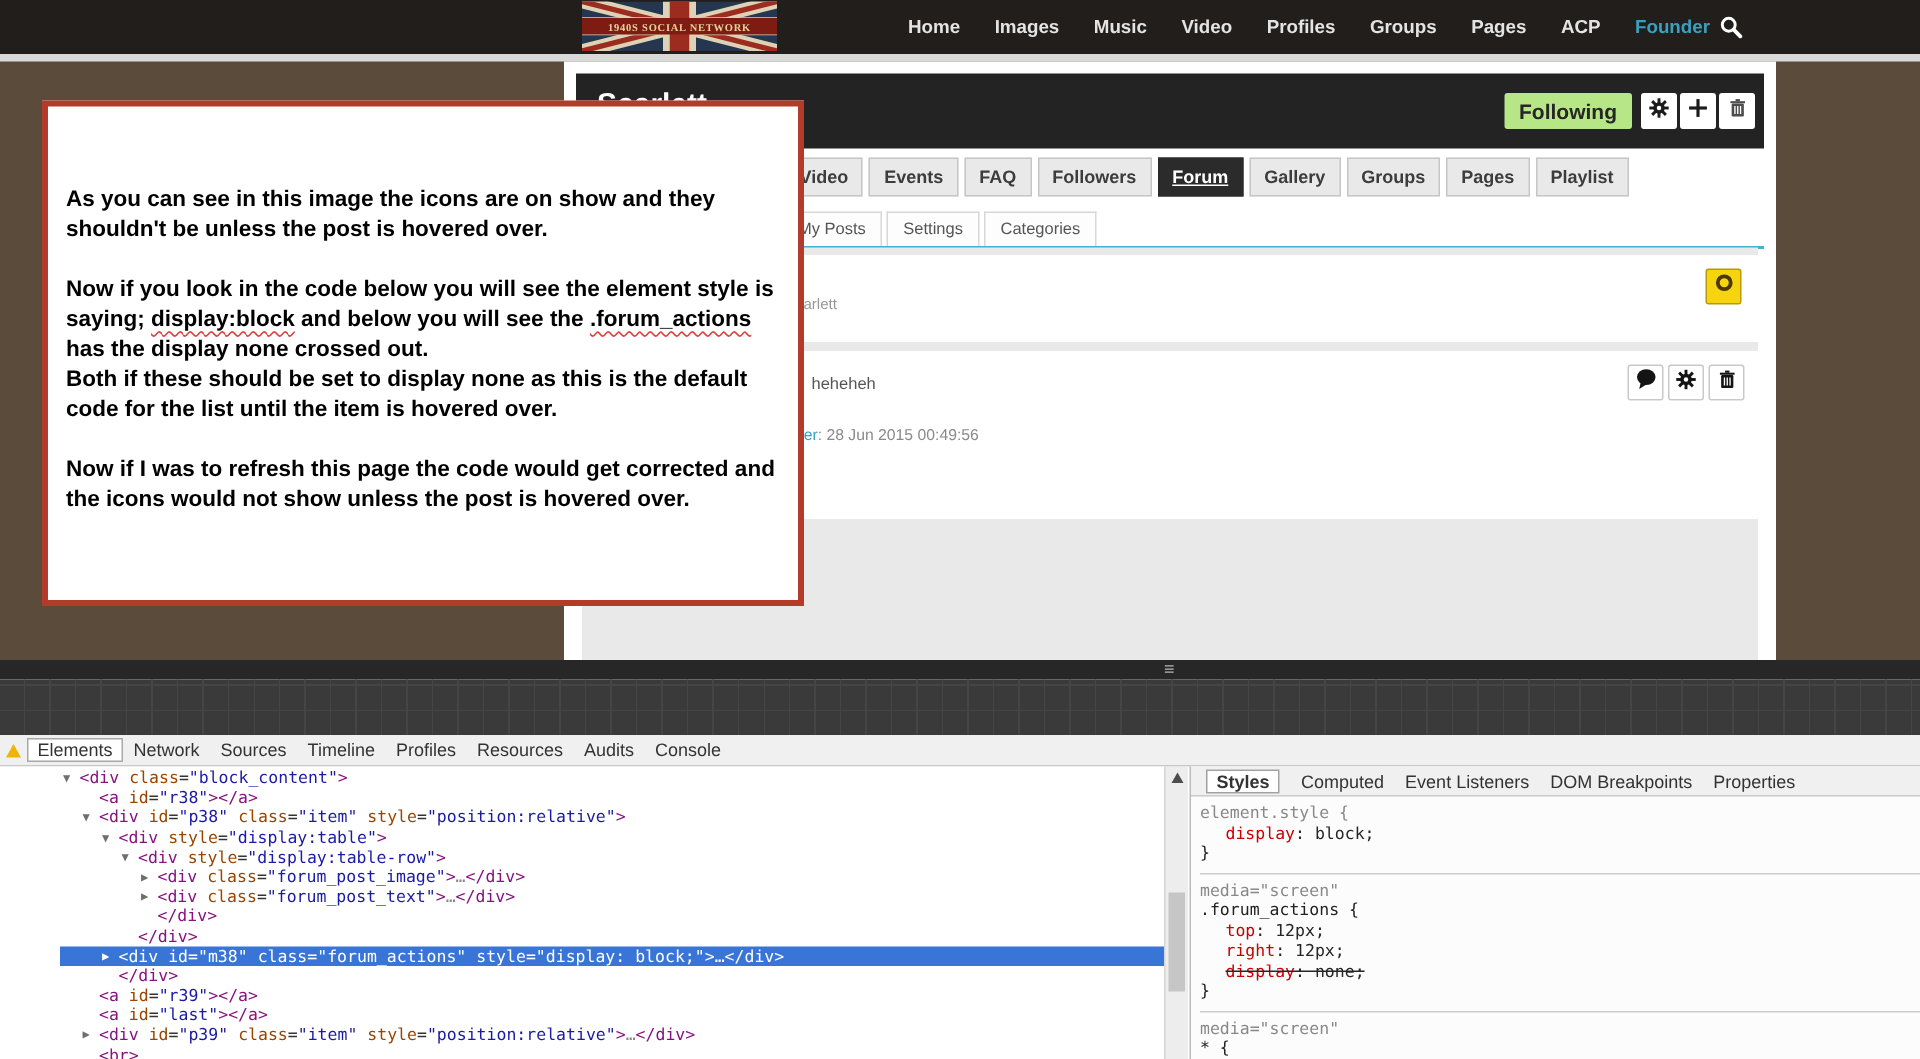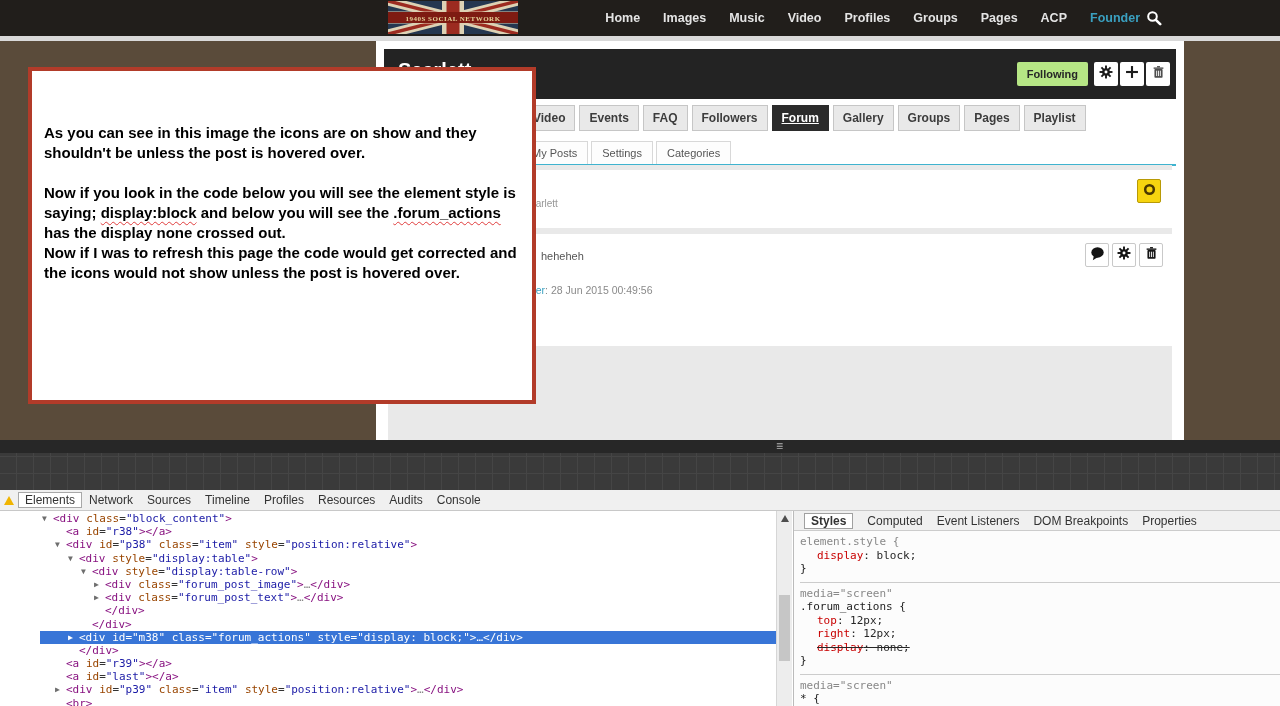--- a/index.html
+++ b/index.html
@@ -15,21 +15,21 @@
   .search-btn{position:absolute;right:118px;top:10px;width:16px;height:16px;}
 
   
   .site{position:absolute;left:0;top:36px;width:1280px;height:404px;background:#5a4b3a;overflow:hidden;}
   .site-strip{position:absolute;left:0;top:0;width:100%;height:5px;background:#d9d9d9;}
   .page{position:absolute;left:376px;top:5px;width:808px;height:399px;background:#ffffff;
         box-sizing:border-box;padding:8px;}
   .pheader{position:relative;height:50px;background:#232323;}
   .ptitle{position:absolute;left:14px;top:10px;color:#fff;font-size:20px;font-weight:700;}
   .pheader-actions{position:absolute;right:6px;top:13px;display:flex;gap:2px;align-items:center;}
-  .following{height:24px;background:#b6e685;color:#262626;font-weight:700;font-size:11px;
+  .following{height:24px;background:#b6e685;color:#262626;font-weight:700;font-size:14px;
              padding:0 10px;border-radius:2px;display:flex;align-items:center;margin-right:4px;cursor:pointer;}
   .hbtn{width:24px;height:24px;background:#fff;border-radius:2px;display:flex;align-items:center;
         justify-content:center;color:#1c1c1c;cursor:pointer;}
   .hbtn.gray{color:#4d4d4d;}
 
   .ptabs{margin-top:6px;padding-left:139px;display:flex;gap:4px;}
   .ptab{height:26px;line-height:24px;padding:0 9px;background:#e9e9e9;border:1px solid #c6c6c6;
         font-size:12px;font-weight:700;color:#3c3c3c;box-sizing:border-box;cursor:pointer;white-space:nowrap;}
   .ptab.active{background:#2b2b2b;color:#fff;border-color:#2b2b2b;text-decoration:underline;}
 
@@ -254,20 +254,21 @@
           </div>
         </div>
 
       </div>
     </div>
   </div>
 
   <div class="note">
     <div class="np">As you can see in this image the icons are on show and they shouldn't be unless the post is hovered over.</div>
     <div><span>Now if you look in the code below you will see the element style is saying; </span><span class="wavy">display:block</span><span> and below you will see the </span><span class="wavy">.forum_actions</span><span> has the display none crossed out.</span></div>
+    <div class="np">Both if these should be set to display none as this is the default code for the list until the item is hovered over.</div>
     <div>Now if I was to refresh this page the code would get corrected and the icons would not show unless the post is hovered over.</div>
   </div>
 
   <div class="gap1">
     <span class="gap-handle">≡</span>
   </div>
   <div class="gap2"></div>
 
   <div class="devtools">
     <div class="dt-tabs">

